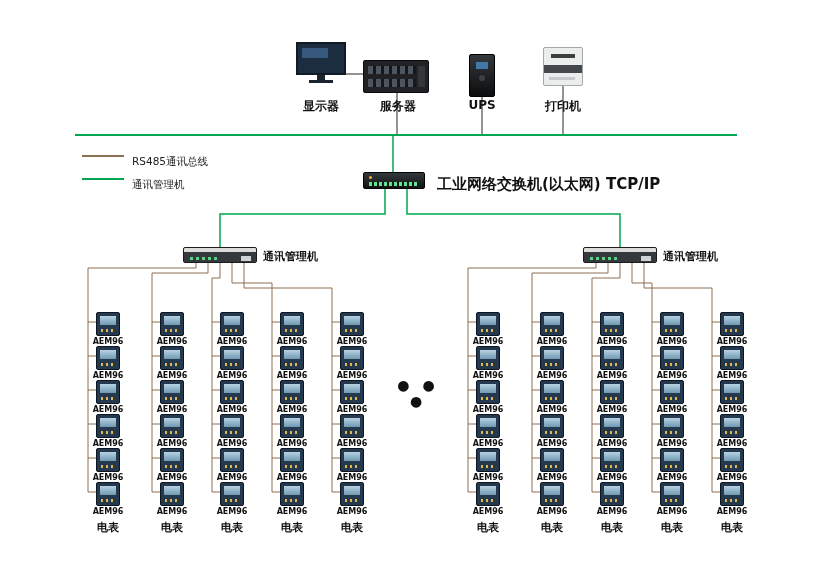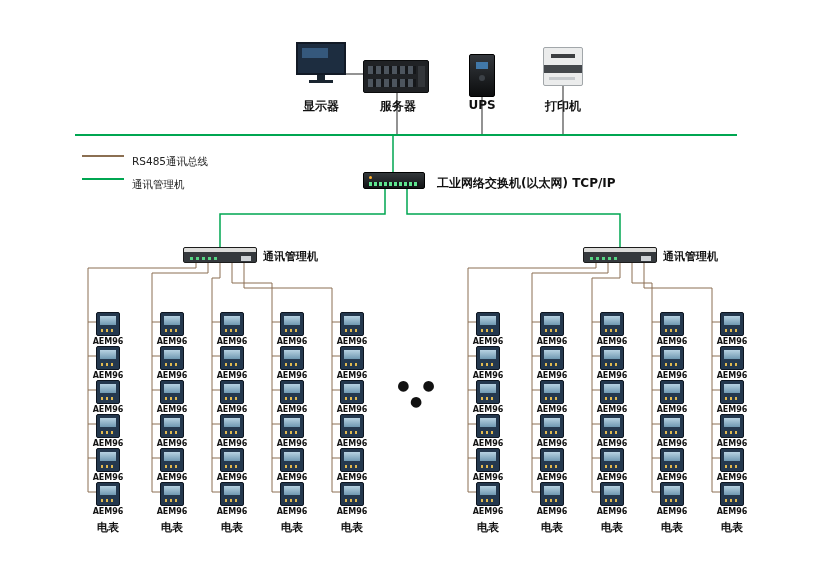--- a/index.html
+++ b/index.html
@@ -39,21 +39,21 @@
 
   
   .legend-row { position:absolute; display:flex; align-items:flex-start; height:12px; }
   .legend-line { display:inline-block; width:42px; height:2px; margin-right:8px; background:#888; }
   .legend-text { font-size:10.5px; color:#222; white-space:nowrap; }
 
   
   .switch { width:62px; height:17px; background:linear-gradient(180deg,#34383b,#121416); border:1px solid #000; border-radius:2px; }
   .sw-ports { position:absolute; left:5px; top:9px; width:50px; height:4px; background:repeating-linear-gradient(90deg,#5fe38f 0 3px,#15181a 3px 5px); }
   .sw-led { position:absolute; left:5px; top:3px; width:3px; height:3px; background:#ffb02e; border-radius:50%; }
-  .switch-label { position:absolute; font-size:12px; font-weight:700; color:#111; white-space:nowrap; }
+  .switch-label { position:absolute; font-size:15px; font-weight:700; color:#111; white-space:nowrap; }
 
   
   .mgr-body { position:absolute; width:74px; height:16px; background:linear-gradient(180deg,#dcdcda 0,#dcdcda 4px,#35393d 4px); border:1px solid #1c1c1c; border-radius:2px; }
   .mgr-leds { position:absolute; left:6px; top:9px; width:28px; height:3px; background:repeating-linear-gradient(90deg,#57d584 0 3px,transparent 3px 6px); }
   .mgr-port { position:absolute; right:5px; top:8px; width:10px; height:5px; background:#cfd3d6; }
   .mgr-label { position:absolute; font-size:11px; font-weight:700; color:#111; white-space:nowrap; }
 
   
   .meter { position:absolute; width:24px; height:24px; background:#24384e; border:1px solid #0d1520; border-radius:2px; }
   .meter-screen { position:absolute; left:3px; top:3px; width:16px; height:9px; background:linear-gradient(180deg,#b7d2e2,#7099b2); }

